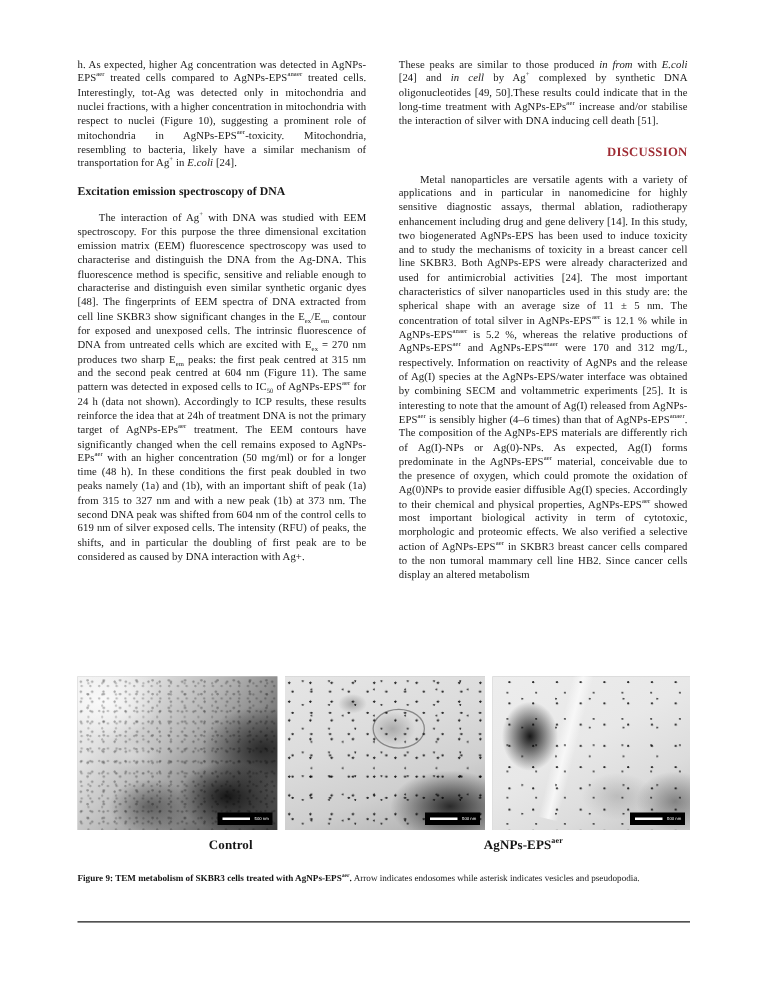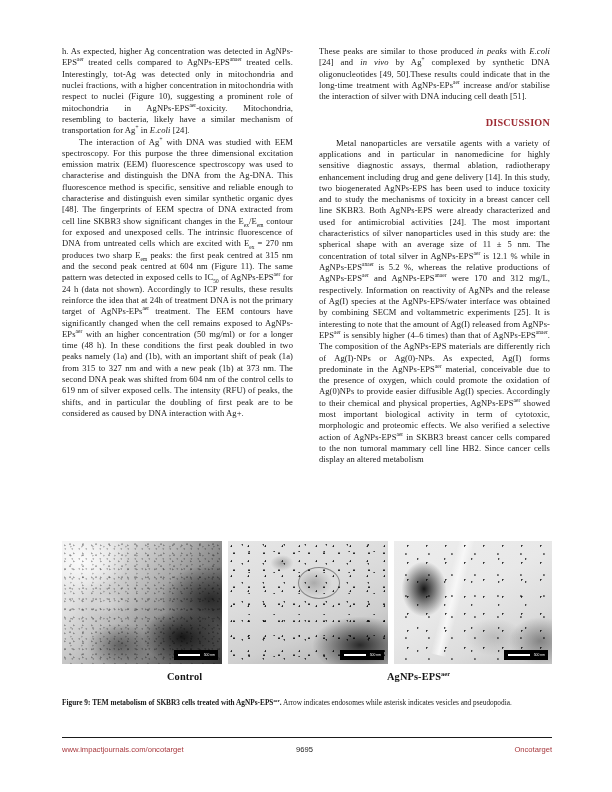--- a/index.html
+++ b/index.html
@@ -253,28 +253,29 @@
 <body>
 
 <div class="page">
 
   <div class="columns">
 
     <div class="col">
 
       <p class="body-text">h. As expected, higher Ag concentration was detected in AgNPs-EPS<sup>aer</sup> treated cells compared to AgNPs-EPS<sup>anaer</sup> treated cells. Interestingly, tot-Ag was detected only in mitochondria and nuclei fractions, with a higher concentration in mitochondria with respect to nuclei (Figure 10), suggesting a prominent role of mitochondria in AgNPs-EPS<sup>aer</sup>-toxicity. Mitochondria, resembling to bacteria, likely have a similar mechanism of transportation for Ag<sup>+</sup> in <i>E.coli</i> [24].</p>
 
+      <h2 class="sec-head">Excitation emission spectroscopy of DNA</h2>
 
       <p class="body-text indent">The interaction of Ag<sup>+</sup> with DNA was studied with EEM spectroscopy. For this purpose the three dimensional excitation emission matrix (EEM) fluorescence spectroscopy was used to characterise and distinguish the DNA from the Ag-DNA. This fluorescence method is specific, sensitive and reliable enough to characterise and distinguish even similar synthetic organic dyes [48]. The fingerprints of EEM spectra of DNA extracted from cell line SKBR3 show significant changes in the E<sub>ex</sub>/E<sub>em</sub> contour for exposed and unexposed cells. The intrinsic fluorescence of DNA from untreated cells which are excited with E<sub>ex</sub> = 270 nm produces two sharp E<sub>em</sub> peaks: the first peak centred at 315 nm and the second peak centred at 604 nm (Figure 11). The same pattern was detected in exposed cells to IC<sub>50</sub> of AgNPs-EPS<sup>aer</sup> for 24 h (data not shown). Accordingly to ICP results, these results reinforce the idea that at 24h of treatment DNA is not the primary target of AgNPs-EPs<sup>aer</sup> treatment. The EEM contours have significantly changed when the cell remains exposed to AgNPs-EPs<sup>aer</sup> with an higher concentration (50 mg/ml) or for a longer time (48 h). In these conditions the first peak doubled in two peaks namely (1a) and (1b), with an important shift of peak (1a) from 315 to 327 nm and with a new peak (1b) at 373 nm. The second DNA peak was shifted from 604 nm of the control cells to 619 nm of silver exposed cells. The intensity (RFU) of peaks, the shifts, and in particular the doubling of first peak are to be considered as caused by DNA interaction with Ag+.</p>
 
     </div>
 
     <div class="col">
 
-      <p class="body-text">These peaks are similar to those produced <i>in peaks</i> with <i>E.coli</i> [24] and <i>in vivo</i> by Ag<sup>+</sup> complexed by synthetic DNA oligonucleotides [49, 50].These results could indicate that in the long-time treatment with AgNPs-EPs<sup>aer</sup> increase and/or stabilise the interaction of silver with DNA inducing cell death [51].</p>
+      <p class="body-text">These peaks are similar to those produced <i>in from</i> with <i>E.coli</i> [24] and <i>in cell</i> by Ag<sup>+</sup> complexed by synthetic DNA oligonucleotides [49, 50].These results could indicate that in the long-time treatment with AgNPs-EPs<sup>aer</sup> increase and/or stabilise the interaction of silver with DNA inducing cell death [51].</p>
 
       <h2 class="sec-head red">DISCUSSION</h2>
 
       <p class="body-text indent">Metal nanoparticles are versatile agents with a variety of applications and in particular in nanomedicine for highly sensitive diagnostic assays, thermal ablation, radiotherapy enhancement including drug and gene delivery [14]. In this study, two biogenerated AgNPs-EPS has been used to induce toxicity and to study the mechanisms of toxicity in a breast cancer cell line SKBR3. Both AgNPs-EPS were already characterized and used for antimicrobial activities [24]. The most important characteristics of silver nanoparticles used in this study are: the spherical shape with an average size of 11 ± 5 nm. The concentration of total silver in AgNPs-EPS<sup>aer</sup> is 12.1 % while in AgNPs-EPS<sup>anaer</sup> is 5.2 %, whereas the relative productions of AgNPs-EPS<sup>aer</sup> and AgNPs-EPS<sup>anaer</sup> were 170 and 312 mg/L, respectively. Information on reactivity of AgNPs and the release of Ag(I) species at the AgNPs-EPS/water interface was obtained by combining SECM and voltammetric experiments [25]. It is interesting to note that the amount of Ag(I) released from AgNPs-EPS<sup>aer</sup> is sensibly higher (4–6 times) than that of AgNPs-EPS<sup>anaer</sup>. The composition of the AgNPs-EPS materials are differently rich of Ag(I)-NPs or Ag(0)-NPs. As expected, Ag(I) forms predominate in the AgNPs-EPS<sup>aer</sup> material, conceivable due to the presence of oxygen, which could promote the oxidation of Ag(0)NPs to provide easier diffusible Ag(I) species. Accordingly to their chemical and physical properties, AgNPs-EPS<sup>aer</sup> showed most important biological activity in term of cytotoxic, morphologic and proteomic effects. We also verified a selective action of AgNPs-EPS<sup>aer</sup> in SKBR3 breast cancer cells compared to the non tumoral mammary cell line HB2. Since cancer cells display an altered metabolism</p>
 
     </div>
   </div>
 
   <div class="figure-block">
 
@@ -309,19 +310,14 @@
     <div class="panel-labels">
       <div class="panel-label lbl1">Control</div>
       <div class="panel-label lbl2"><span>AgNPs-EPS</span><sup>aer</sup></div>
     </div>
 
     <div class="fig-caption"><b><span>Figure 9: TEM metabolism of SKBR3 cells treated with AgNPs-EPS</span><sup>aer</sup><span>.</span></b><span> Arrow indicates endosomes while asterisk indicates vesicles and pseudopodia.</span></div>
 
   </div>
 
   <div class="footer-rule"></div>
-  <div class="footer">
-    <span class="f-left">www.impactjournals.com/oncotarget</span>
-    <span class="f-center">9695</span>
-    <span class="f-right">Oncotarget</span>
-  </div>
 
 </div>
 
 </body></html>

